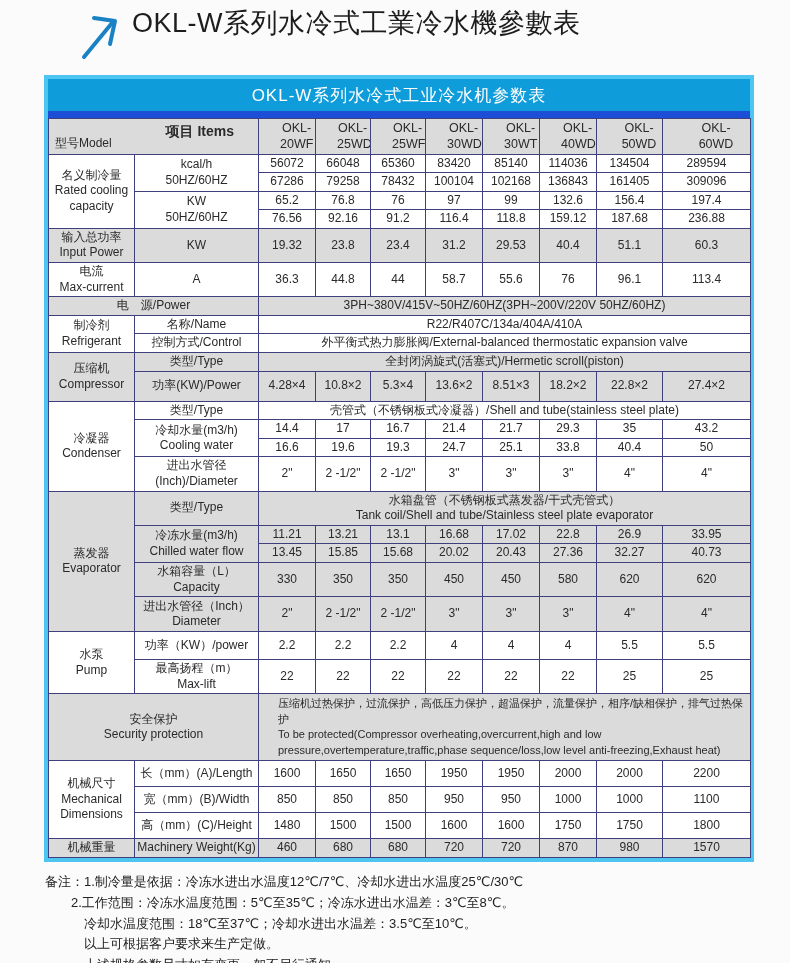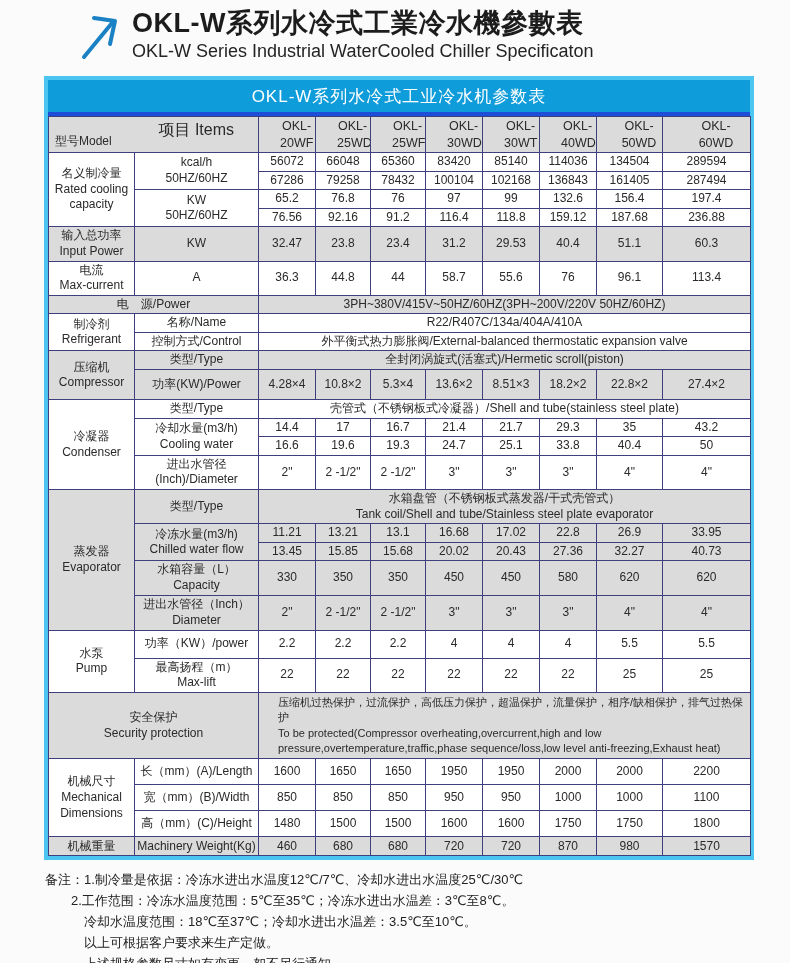--- a/index.html
+++ b/index.html
@@ -9,33 +9,33 @@
     font-family:"Liberation Sans","DejaVu Sans",sans-serif;
     color:#2a2a2a;
     overflow:hidden;
   }
   .page{position:relative;width:790px;height:963px;}
 
   
   .titlebar{display:flex;align-items:flex-start;margin:8px 0 0 76px;}
   .arrow-box{width:46px;height:52px;margin-top:2px;flex:0 0 auto;}
   .title-texts{margin-left:10px;}
-  .title-zh{font-size:27px;line-height:1.15;color:#1c1c1c;letter-spacing:.5px;font-weight:700;}
+  .title-zh{font-size:27px;line-height:1.15;color:#1c1c1c;letter-spacing:.5px;font-weight:400;}
   .title-en{font-size:18px;line-height:1.3;color:#242424;margin-top:1px;}
 
   
   .table-wrap{
     width:702px;margin:13px 0 0 44px;
     border:4px solid #4cc5f0;background:#fff;
     box-sizing:content-box;
   }
   .banner{
     background:#0f9cda;color:#fff;text-align:center;
     font-size:17px;padding:5px 0 4px 0;
-    border-bottom:4px solid #1d4ed8;letter-spacing:1px;
+    border-bottom:7px solid #1d4ed8;letter-spacing:1px;
   }
   table{border-collapse:collapse;table-layout:fixed;width:100%;}
   td{
     border:1px solid #3f3f7d;
     text-align:center;vertical-align:middle;
     font-size:12px;line-height:1.3;
     padding:1px 2px;
     white-space:pre-line;
     overflow:hidden;
   }
@@ -47,21 +47,21 @@
   td.sec{
     text-align:left;font-size:11px;line-height:1.4;
     padding:2px 3px 2px 19px;white-space:pre-line;
   }
   td.diag{
     position:relative;padding:0;
     background-image:linear-gradient(to bottom right,
       transparent 49.2%, #3f3f7d 49.2%, #3f3f7d 50.9%, transparent 50.9%);
   }
   .corner-bl{position:absolute;left:6px;bottom:2px;font-size:12px;}
-  .corner-tr{position:absolute;right:24px;top:3px;font-size:16px;}
+  .corner-tr{position:absolute;right:24px;top:3px;font-size:14px;font-weight:bold;}
 
   
   .notes{margin:10px 0 0 45px;width:702px;}
   .note-line{white-space:pre-wrap;}
   .notes-zh .note-line{font-size:13px;line-height:1.6;color:#222;}
 
   col.c-g{width:86px;} col.c-s{width:124px;}
   col.c1{width:57px;} col.c2{width:55px;} col.c3{width:55px;}
   col.c4{width:57px;} col.c5{width:57px;} col.c6{width:57px;}
   col.c7{width:66px;} col.c8{width:88px;}
@@ -73,21 +73,20 @@
 
   <div class="titlebar">
     <div class="arrow-box">
       <svg width="46" height="52" viewBox="0 0 46 52">
         <path d="M8 47 L36 13" fill="none" stroke="#1a82c4" stroke-width="4" stroke-linecap="round"></path>
         <path d="M18 8 L39 11 L34 34" fill="none" stroke="#1a82c4" stroke-width="4" stroke-linecap="round" stroke-linejoin="round"></path>
       </svg>
     </div>
     <div class="title-texts">
       <div class="title-zh">OKL-W系列水冷式工業冷水機參數表</div>
-      <div class="title-en">OKL-W Series Industrial WaterCooled Chiller Specificaton</div>
     </div>
   </div>
 
   <div class="table-wrap">
     <div class="banner">OKL-W系列水冷式工业冷水机参数表</div>
     <table>
       <colgroup>
         <col class="c-g">
           <col class="c-s">
         <col class="c1">
@@ -135,21 +134,21 @@
             <td>289594</td>
           </tr>
           <tr style="height: 17px;">
             <td>67286</td>
             <td>79258</td>
             <td>78432</td>
             <td>100104</td>
             <td>102168</td>
             <td>136843</td>
             <td>161405</td>
-            <td>287494</td>
+            <td>309096</td>
           </tr>
           <tr style="height: 17px;">
             <td rowspan="2" class="sub">KW
 50HZ/60HZ</td>
             <td>65.2</td>
             <td>76.8</td>
             <td>76</td>
             <td>97</td>
             <td>99</td>
             <td>132.6</td>
@@ -163,21 +162,21 @@
             <td>116.4</td>
             <td>118.8</td>
             <td>159.12</td>
             <td>187.68</td>
             <td>236.88</td>
           </tr>
           <tr class="shaded" style="height: 30px;">
             <td class="group">输入总功率
 Input Power</td>
             <td class="sub">KW</td>
-            <td>32.47</td>
+            <td>19.32</td>
             <td>23.8</td>
             <td>23.4</td>
             <td>31.2</td>
             <td>29.53</td>
             <td>40.4</td>
             <td>51.1</td>
             <td>60.3</td>
           </tr>
           <tr style="height: 32px;">
             <td class="group">电流

